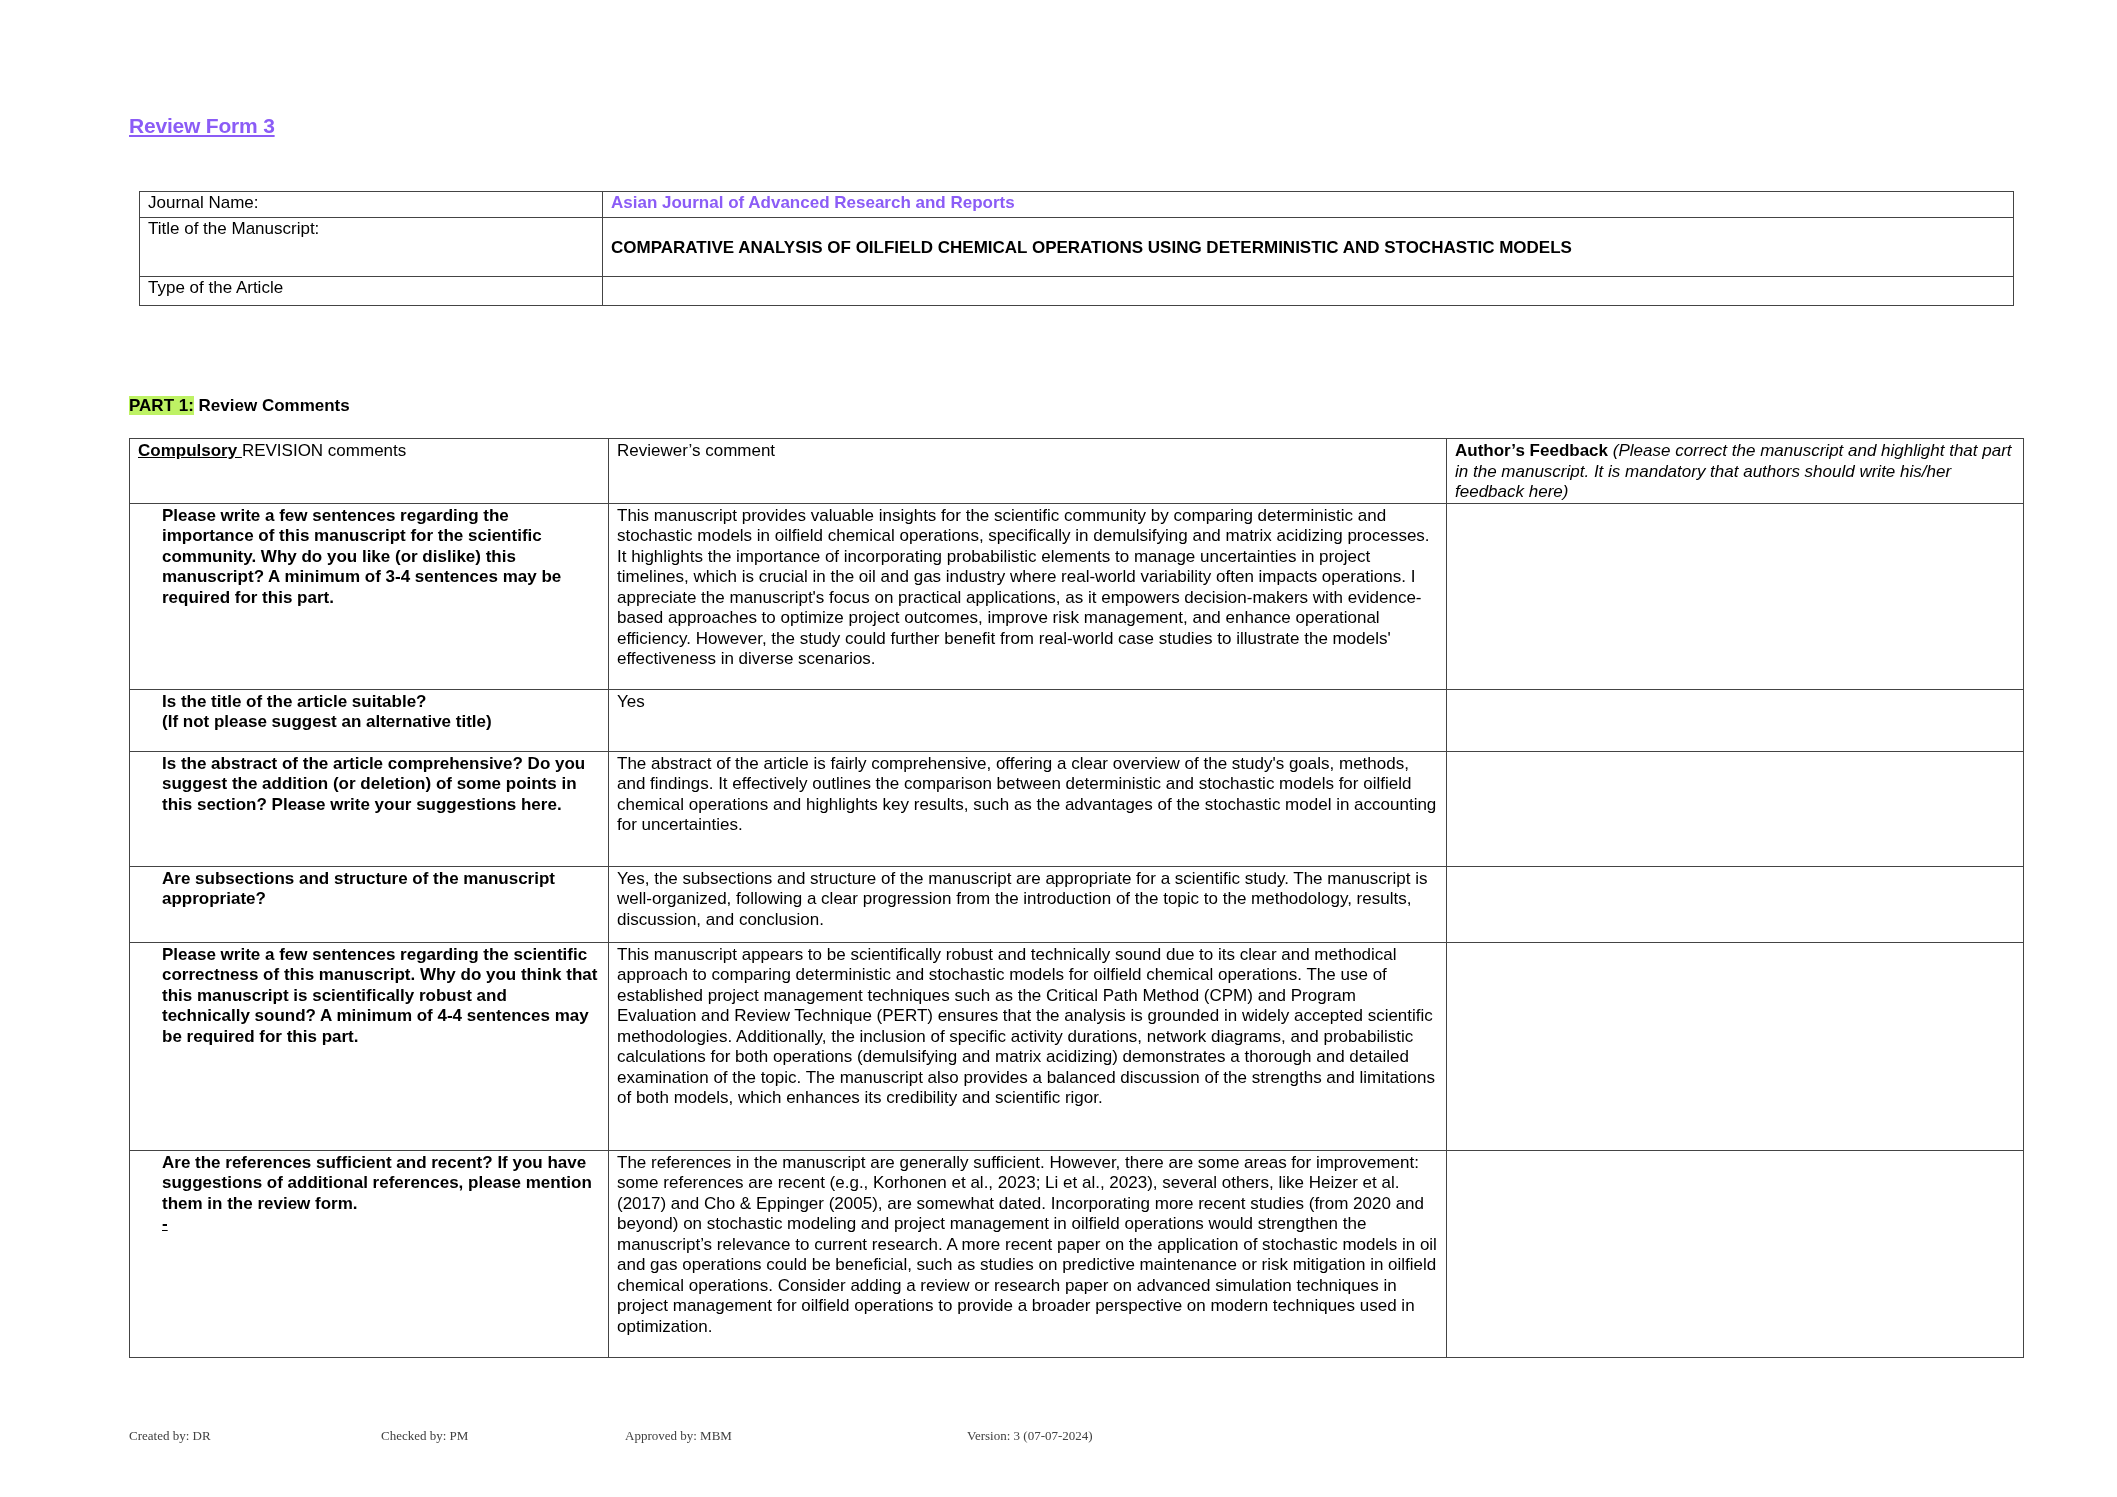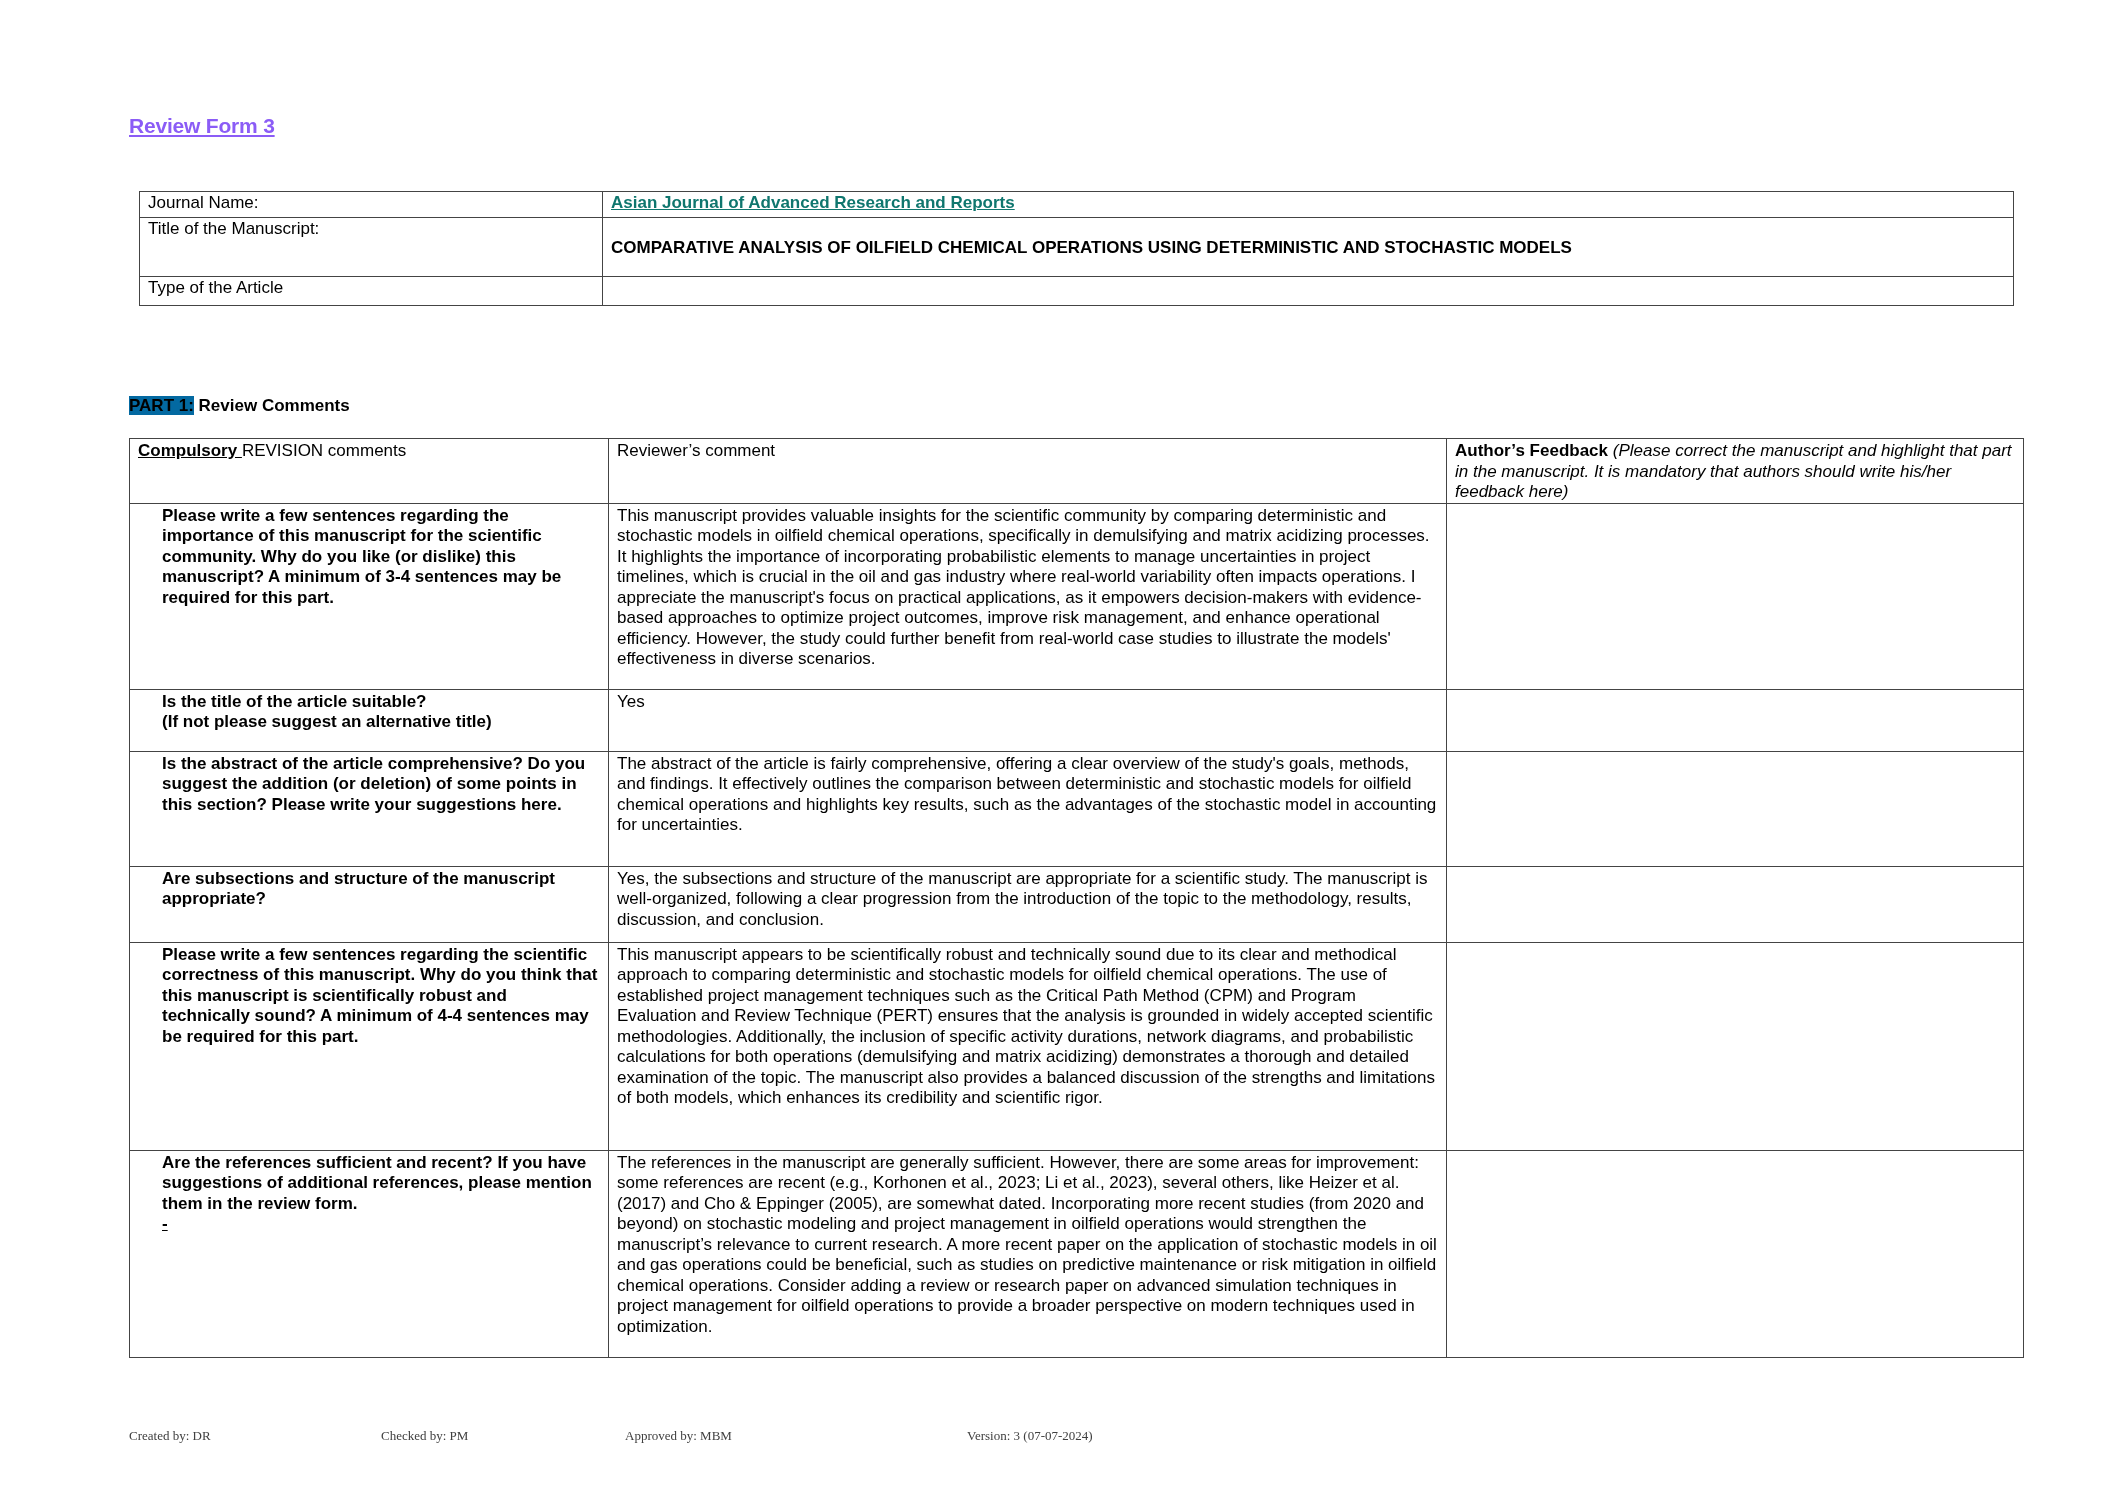--- a/index.html
+++ b/index.html
@@ -15,25 +15,25 @@
   table { border-collapse: collapse; table-layout: fixed; margin-left: 10px; }
   td { border: 1.5px solid #444; vertical-align: top; padding: 0; }
   #meta-table { left: 129px; top: 191px; width: 1875px; font-size: 17px; }
   #meta-table td { padding: 1px 8px 0 8px; }
   #meta-table .label { width: 446px; }
   #meta-table .row-journal td { height: 24px; }
   #meta-table .row-number td { height: 24px; }
   #meta-table .row-title td { height: 56px; }
   #meta-table .row-type td { height: 27px; }
   #meta-table .title-cell { vertical-align: middle; font-weight: bold; padding-top: 2px; }
-  .journal-link { color: #0f766e; text-decoration: underline; font-weight: bold; }
+  .journal-link { color: #8b5cf6; font-weight: bold; }
   .bold { font-weight: bold; }
 
   #part-heading { left: 129px; top: 396px; font-size: 17px; font-weight: bold; }
-  #part-heading .hl { background: #0369a1; }
+  #part-heading .hl { background: #bef264; }
 
   #review-table { left: 119px; top: 438px; width: 1894px; font-size: 17px; line-height: 20.5px; }
   #review-table td { padding: 2px 9px 0 8px; }
   #review-table col.c1 { width: 479px; }
   #review-table col.c2 { width: 838px; }
   #review-table col.c3 { width: 577px; }
   #review-table .hdr td { height: 60px; }
   .q { font-weight: bold; padding-left: 32px !important; padding-right: 10px !important; }
   .u { text-decoration: underline; font-weight: bold; }
   .it { font-style: italic; }

